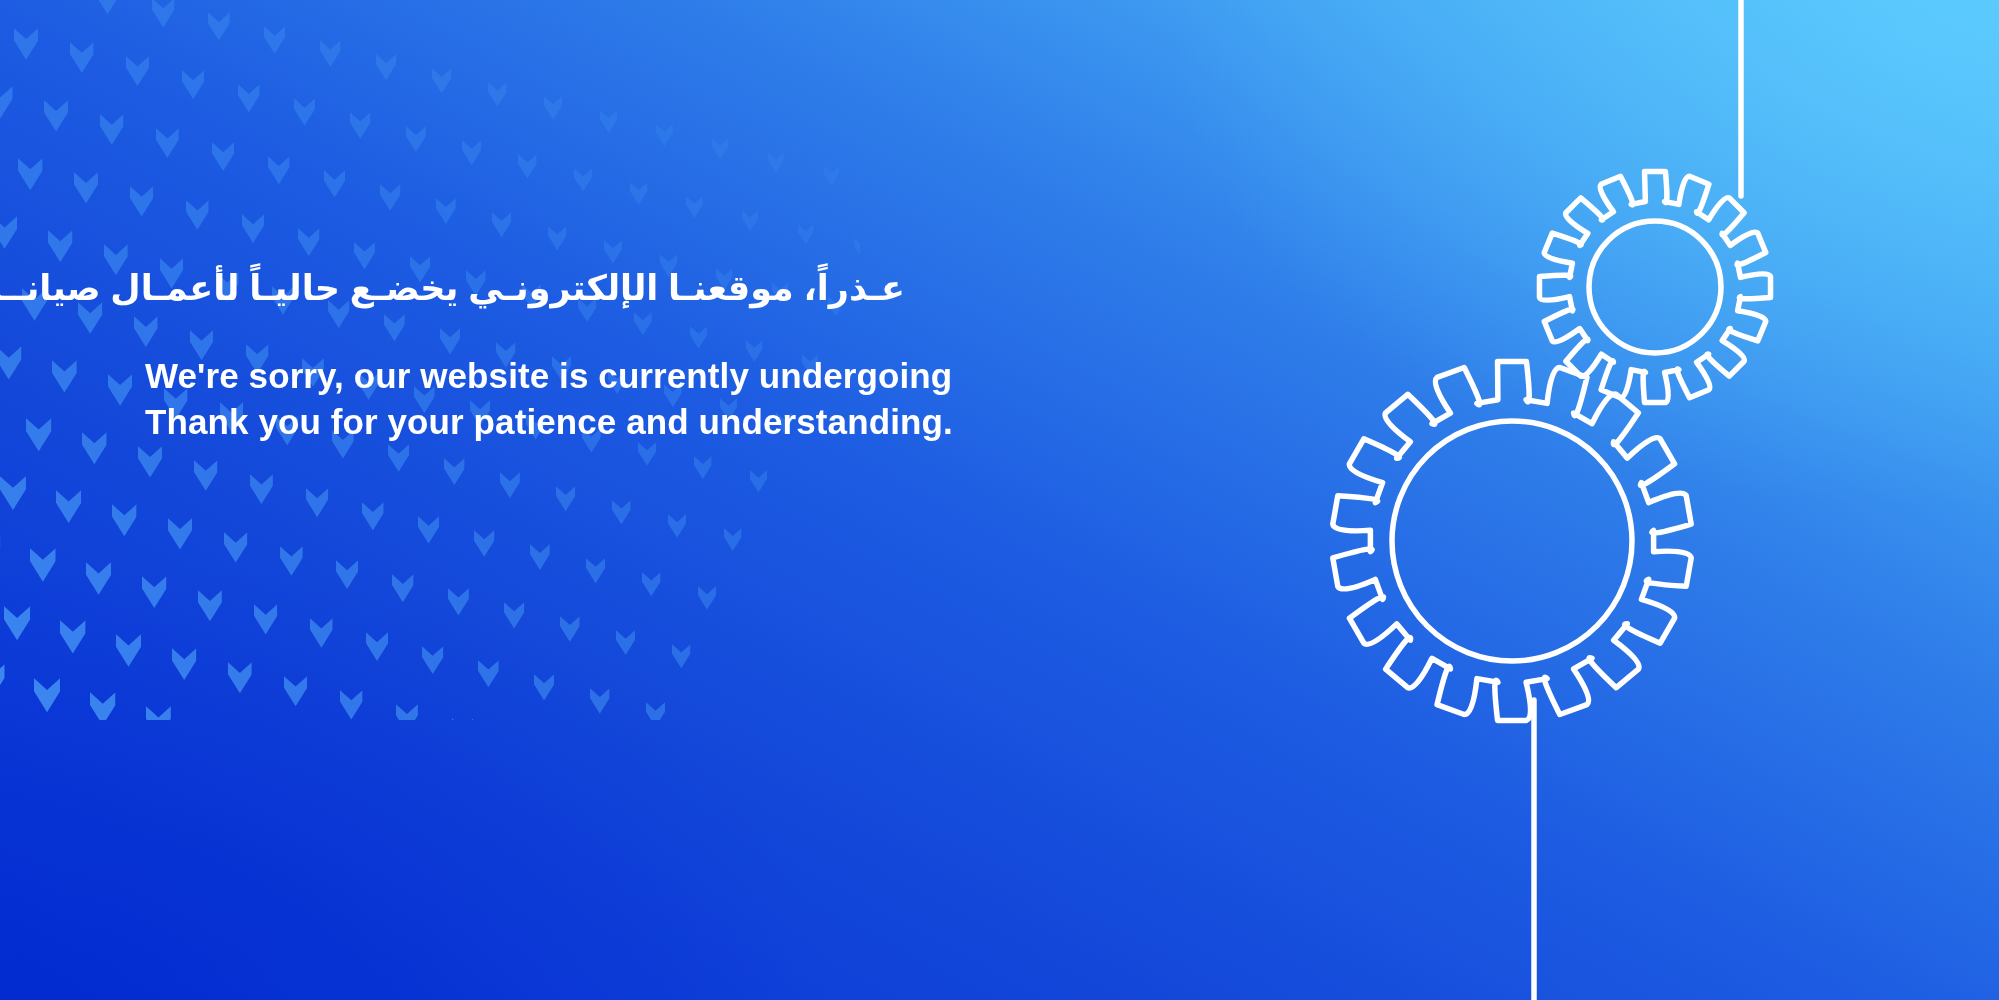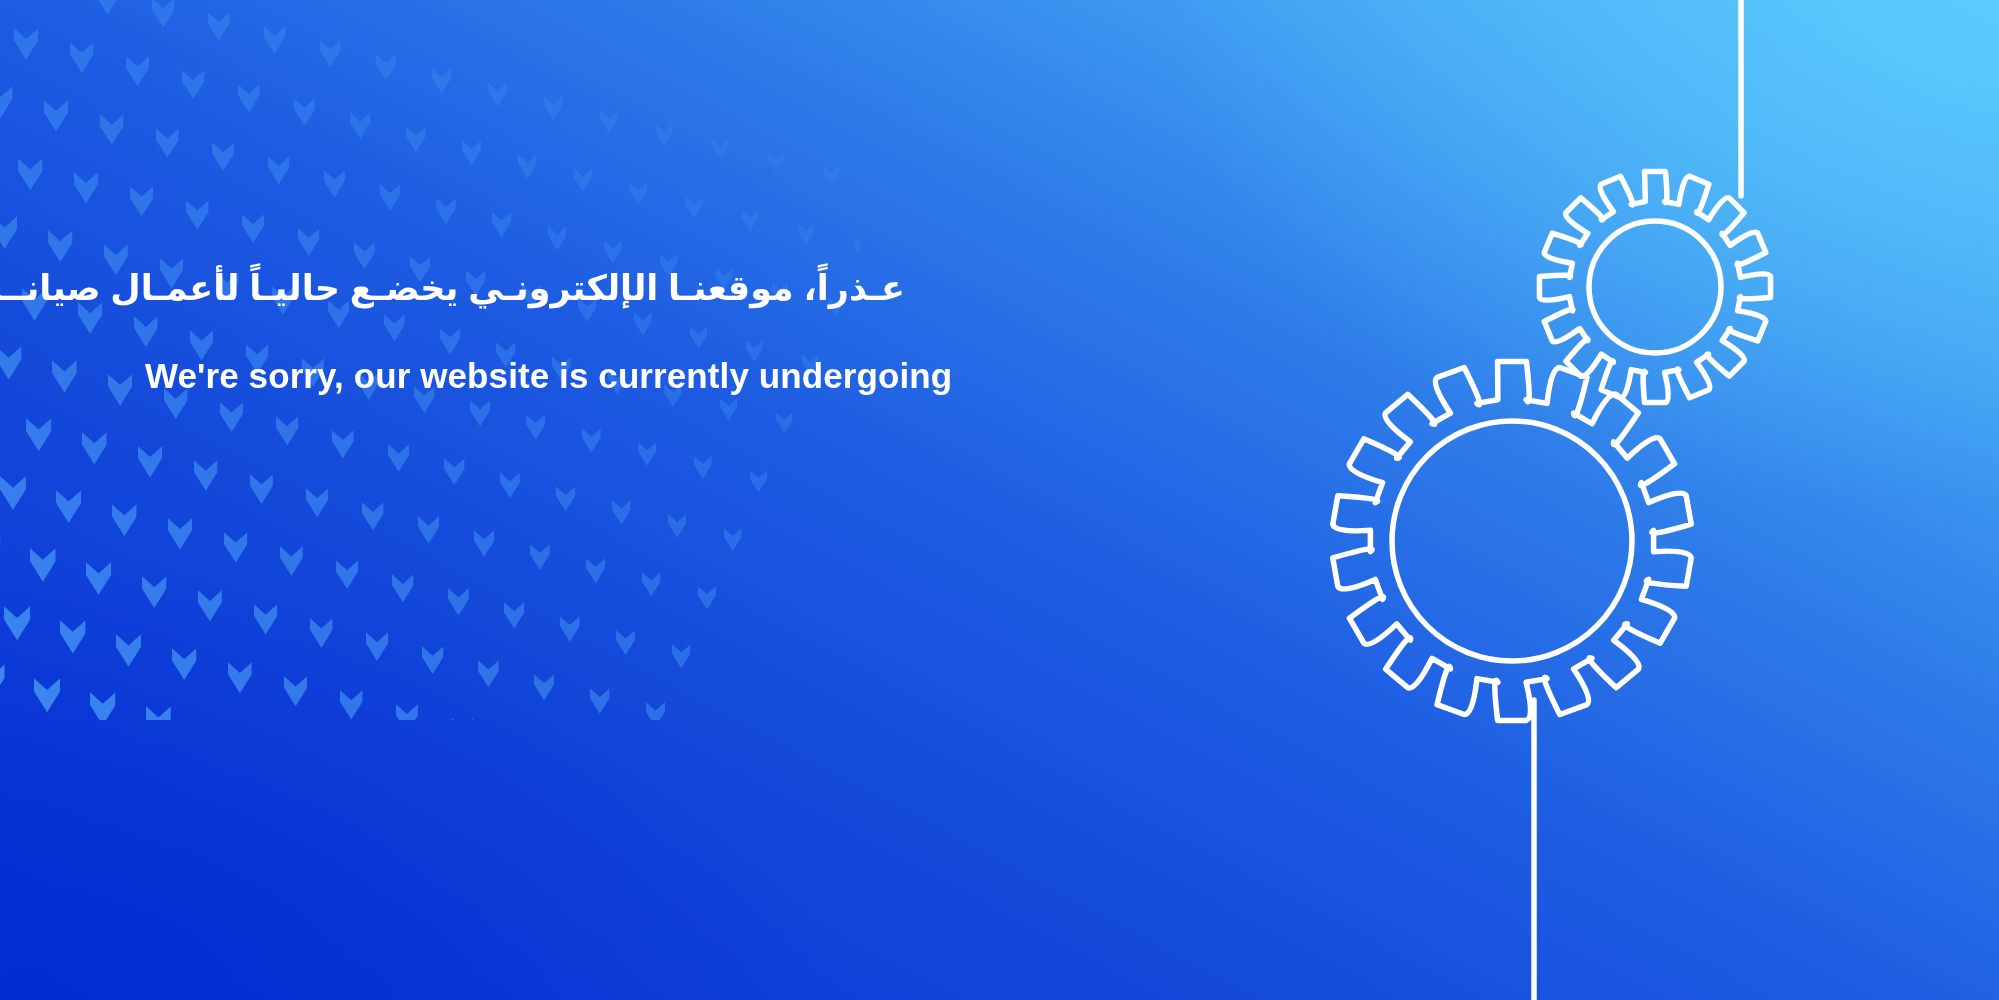--- a/index.html
+++ b/index.html
@@ -309,16 +309,17 @@
   </svg>
 
   <div class="copy-block">
 
     <div class="ar-group" dir="rtl">
       <span class="ar-line">عـذراً، موقعنـا الإلكترونـي يخضـع حاليـاً لأعمـال صيانــة.</span>
     </div>
 
     <div class="en-group" dir="ltr">
       <span class="en-line">We're sorry, our website is currently undergoing</span>
+      <span class="en-line">Thank you for your patience and understanding.</span>
     </div>
 
   </div>
 </div>
 
 </body></html>

